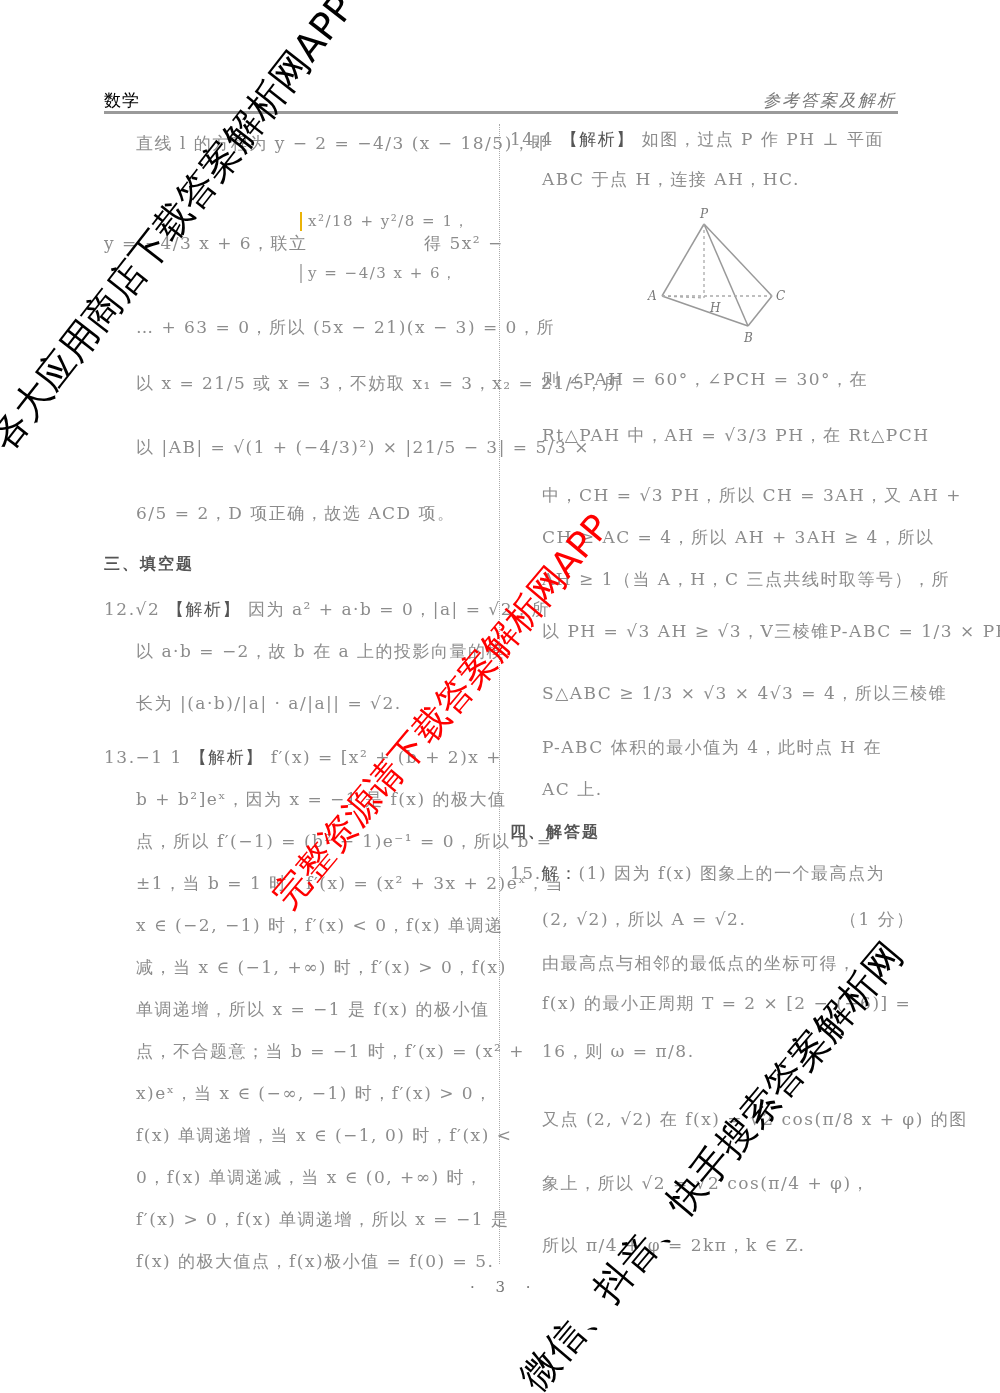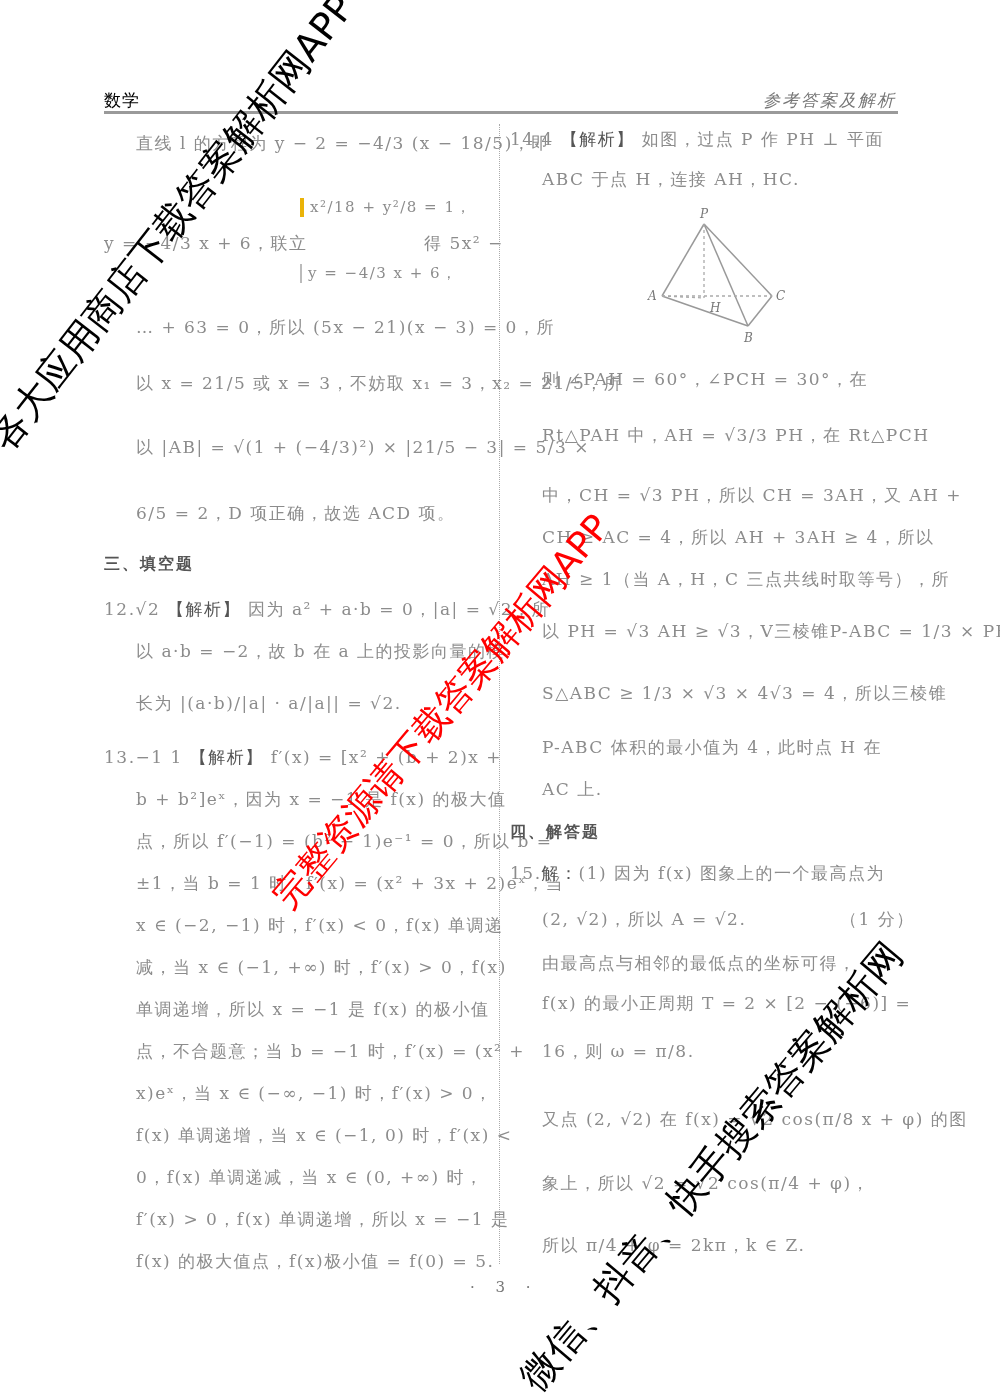--- a/index.html
+++ b/index.html
@@ -51,21 +51,21 @@
 
   <div class="hdr-left">数学</div>
   <div class="hdr-right">参考答案及解析</div>
   <div class="hdr-rule"></div>
 
   <div class="col-divider"></div>
 
   <div class="col col-left">
     <div class="line indent" style="top:12px">直线 l 的方程为 y − 2 = −4/3 (x − 18/5)，即</div>
     <div class="line" style="top:112px">y = −4/3 x + 6，联立</div>
-    <div class="line" style="left:196px; top:78px; border-left:4px solid #eab308; padding-left:6px; font-size:15px;">x²/18 + y²/8 = 1，</div>
+    <div class="line" style="left:196px; top:92px; border-left:2px solid #eab308; padding-left:6px; font-size:15px;">x²/18 + y²/8 = 1，</div>
     <div class="line" style="left:196px; top:144px; border-left:2px solid #bbb; padding-left:6px; font-size:15px;">y = −4/3 x + 6，</div>
     <div class="line" style="left:320px; top:112px">得 5x² −</div>
     <div class="line indent" style="top:196px">… + 63 = 0，所以 (5x − 21)(x − 3) = 0，所</div>
     <div class="line indent" style="top:252px">以 x = 21/5 或 x = 3，不妨取 x₁ = 3，x₂ = 21/5，所</div>
     <div class="line indent" style="top:316px">以 |AB| = √(1 + (−4/3)²) × |21/5 − 3| = 5/3 ×</div>
     <div class="line indent" style="top:382px">6/5 = 2，D 项正确，故选 ACD 项。</div>
 
     <div class="line sec-title" style="top:434px">三、填空题</div>
 
     <div class="line" style="top:478px">

